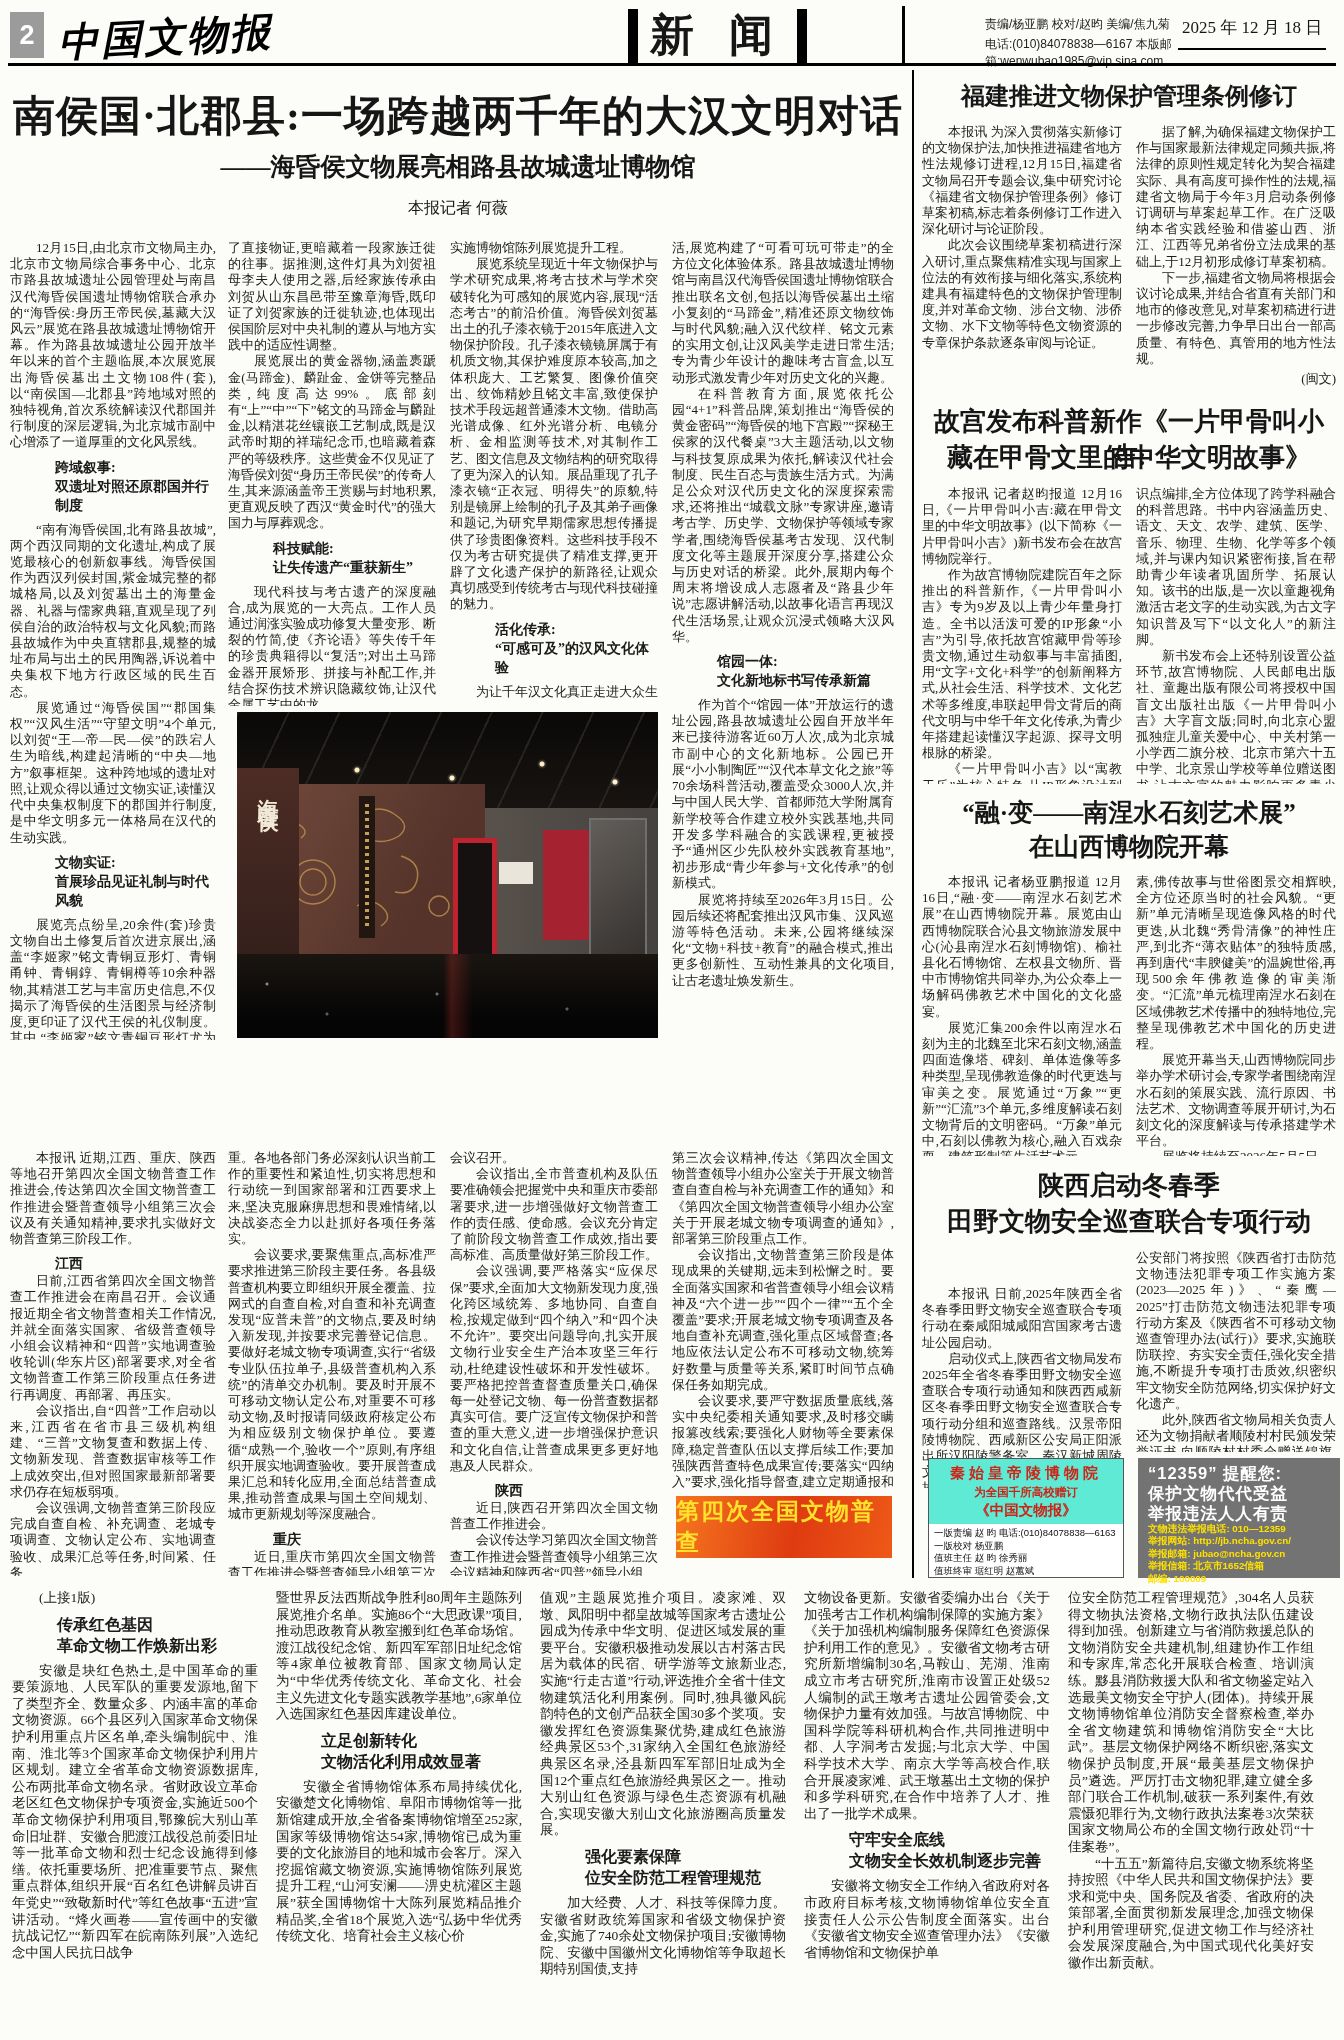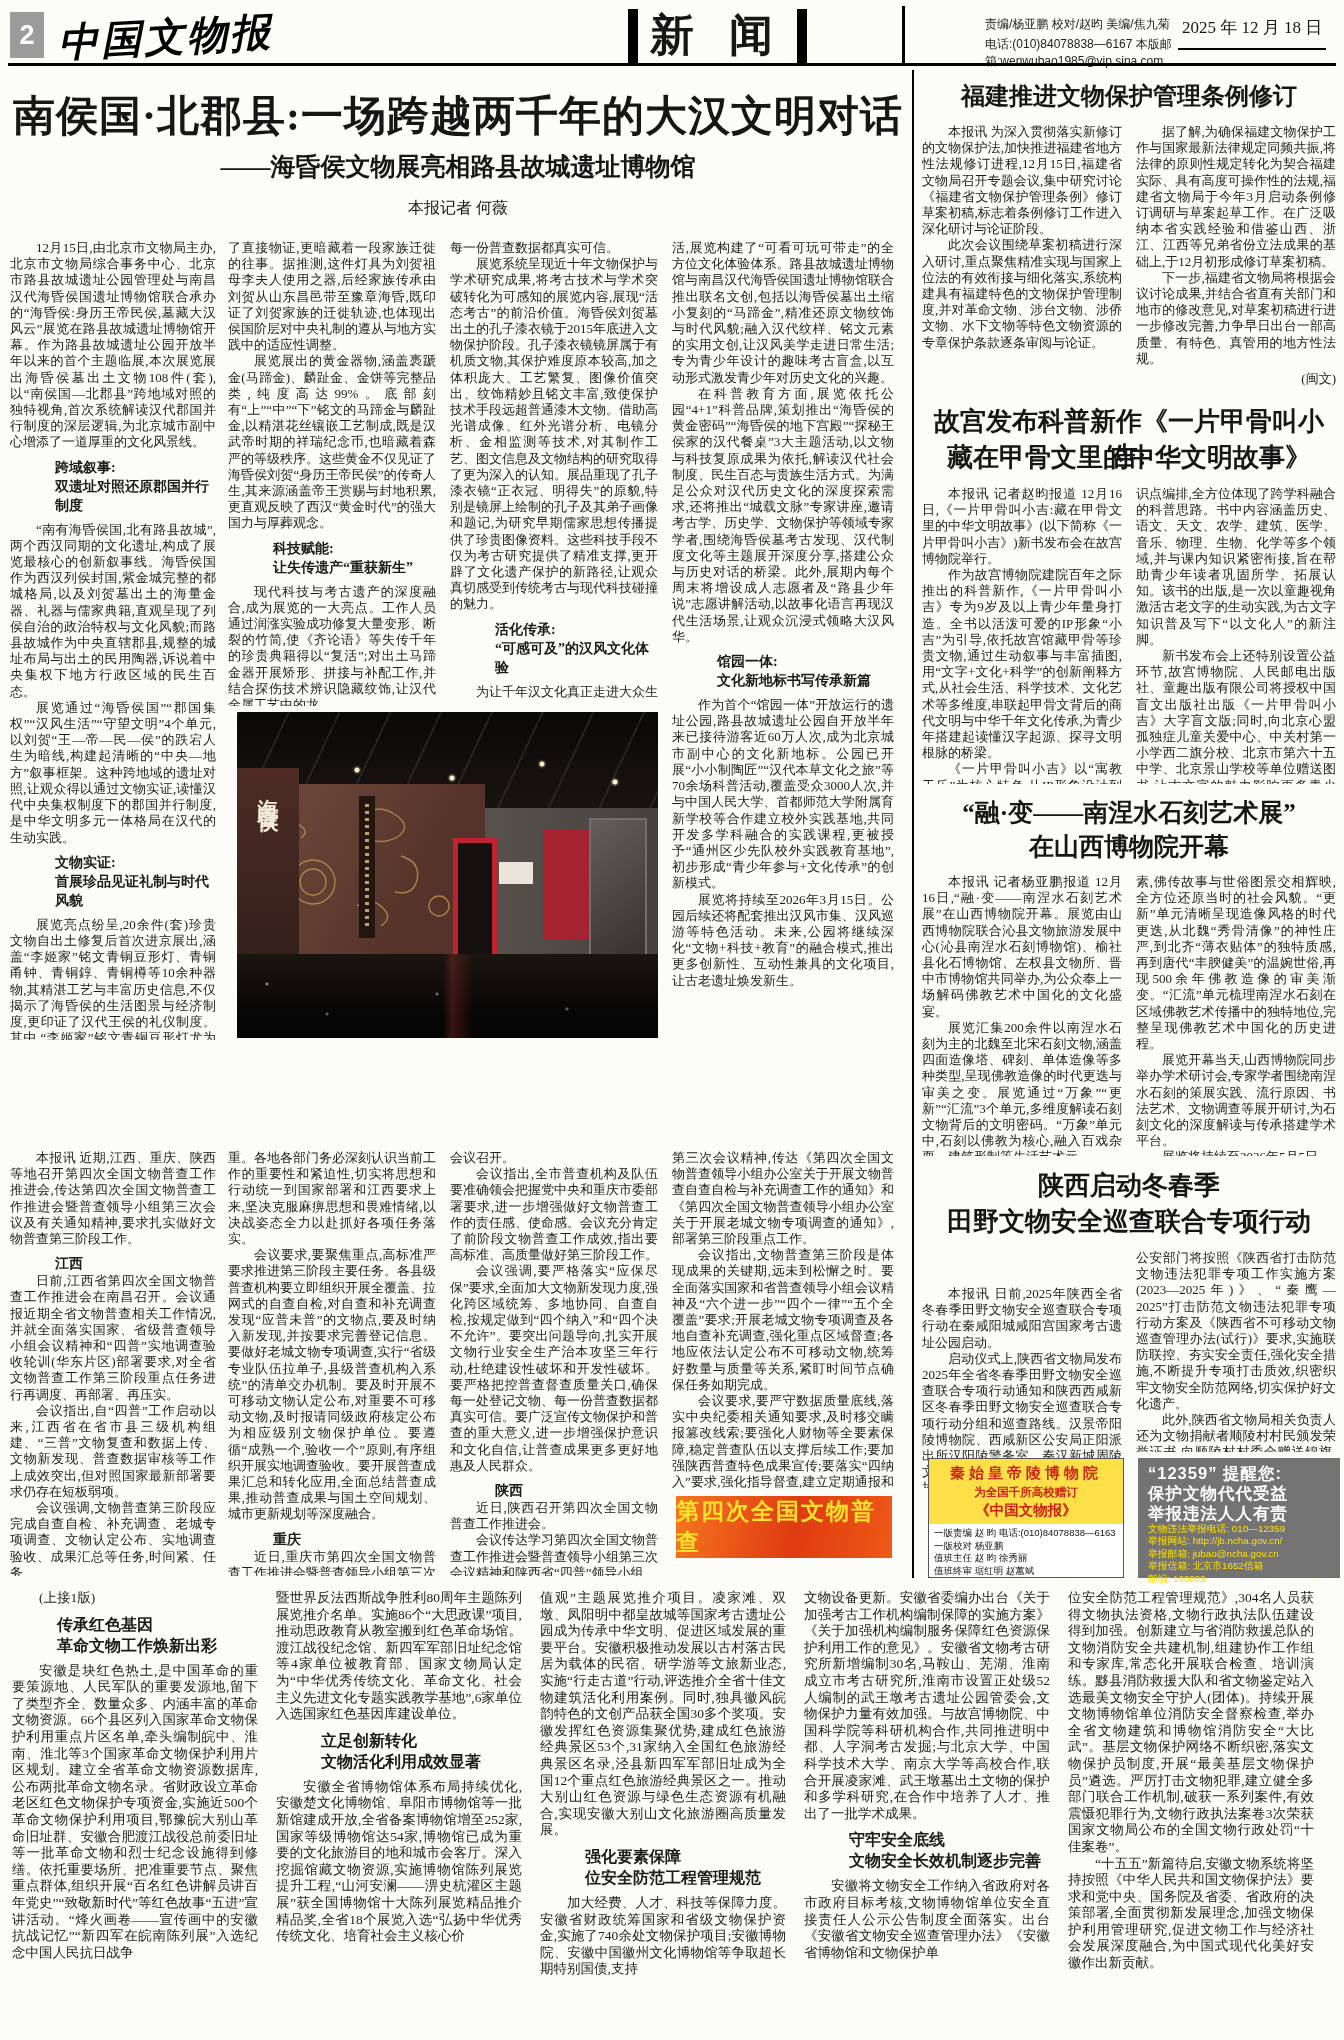--- a/index.html
+++ b/index.html
@@ -68,30 +68,30 @@
        radial-gradient(circle 1px at 30px 30px,rgba(255,255,255,.5) 0 1px,transparent 2px),
        radial-gradient(circle 1px at 90px 60px,rgba(255,255,255,.35) 0 1px,transparent 2px),
        radial-gradient(circle 1px at 200px 40px,rgba(255,255,255,.4) 0 1px,transparent 2px),
        radial-gradient(circle 1px at 330px 55px,rgba(255,255,255,.35) 0 1px,transparent 2px),
        linear-gradient(#1a1511,#060505 75%);}
   
   .banner{left:676px;top:1496px;width:216px;height:62px;display:flex;align-items:center;justify-content:center;
      background:linear-gradient(100deg,#f5761f,#df3b11 55%,#ee5917);color:#ffe32b;
      font-family:"Liberation Sans",sans-serif;font-weight:900;font-size:23px;letter-spacing:2px;}
   .adY{left:928px;top:1458px;width:196px;height:120px;border:1px solid #555;background:#fff;box-sizing:border-box;}
-  .adY .top{background:#fde047;text-align:center;padding:5px 2px 4px;color:#ce2317;}
+  .adY .top{background:#5eead4;text-align:center;padding:5px 2px 4px;color:#ce2317;}
   .adY .t1{font-size:15px;font-weight:bold;letter-spacing:4px;}
   .adY .t2{font-size:11.5px;font-weight:bold;margin-top:2px;}
   .adY .t3{font-size:14.5px;font-weight:bold;margin-top:1px;}
   .adY .staff{padding:3px 5px;font-family:"Liberation Sans",sans-serif;}
   .adY .staff .cont{font-size:9.5px;line-height:12.5px;color:#111;text-indent:0;}
   .adB{left:1138px;top:1458px;width:202px;height:120px;background:#737373;box-sizing:border-box;
      padding:5px 10px;font-family:"Liberation Sans",sans-serif;}
   .adB .big{color:#fff;font-weight:900;font-size:16.5px;line-height:20px;letter-spacing:1px;}
-  .adB .det .cont{color:#ffe100;font-weight:normal;font-size:9.8px;line-height:12.4px;text-indent:0;}
+  .adB .det .cont{color:#ffe100;font-weight:bold;font-size:9.8px;line-height:12.4px;text-indent:0;}
 </style>
 </head>
 <body>
 
 <div class="page">
 
   <div class="abs pagenum">2</div>
   <div class="abs logo">中国文物报</div>
   <div class="abs secwrap">
     <div class="secbar"></div>
@@ -119,21 +119,21 @@
       <div class="para">展览亮点纷呈,20余件(套)珍贵文物自出土修复后首次进京展出,涵盖“李姬家”铭文青铜豆形灯、青铜甬钟、青铜錞、青铜樽等10余种器物,其精湛工艺与丰富历史信息,不仅揭示了海昏侯的生活图景与经济制度,更印证了汉代王侯的礼仪制度。其中,“李姬家”铭文青铜豆形灯尤为引人注目,灯身上的铭文不仅为研究海昏侯家族成员提供</div>
     </div>
   <div class="col" style="left:228px;top:240px;width:208px;height:466px;">
       <div class="cont">了直接物证,更暗藏着一段家族迁徙的往事。据推测,这件灯具为刘贺祖母李夫人使用之器,后经家族传承由刘贺从山东昌邑带至豫章海昏,既印证了刘贺家族的迁徙轨迹,也体现出侯国阶层对中央礼制的遵从与地方实践中的适应性调整。</div>
       <div class="para">展览展出的黄金器物,涵盖褭蹏金(马蹄金)、麟趾金、金饼等完整品类,纯度高达99%。底部刻有“上”“中”“下”铭文的马蹄金与麟趾金,以精湛花丝镶嵌工艺制成,既是汉武帝时期的祥瑞纪念币,也暗藏着森严的等级秩序。这些黄金不仅见证了海昏侯刘贺“身历王帝民侯”的传奇人生,其来源涵盖帝王赏赐与封地积累,更直观反映了西汉“黄金时代”的强大国力与厚葬观念。</div>
       <div class="subhead">科技赋能:</div>
       <div class="subhead">让失传遗产“重获新生”</div>
       <div class="para">现代科技与考古遗产的深度融合,成为展览的一大亮点。工作人员通过润涨实验成功修复大量变形、断裂的竹简,使《齐论语》等失传千年的珍贵典籍得以“复活”;对出土马蹄金器开展矫形、拼接与补配工作,并结合探伤技术辨识隐藏纹饰,让汉代金属工艺中的龙</div>
     </div>
   <div class="col" style="left:450px;top:240px;width:208px;height:466px;">
-      <div class="cont">每一份普查数据都真实可信。</div>
+      <div class="cont">实施博物馆陈列展览提升工程。</div>
       <div class="para">展览系统呈现近十年文物保护与学术研究成果,将考古技术与学术突破转化为可感知的展览内容,展现“活态考古”的前沿价值。海昏侯刘贺墓出土的孔子漆衣镜于2015年底进入文物保护阶段。孔子漆衣镜镜屏属于有机质文物,其保护难度原本较高,加之体积庞大、工艺繁复、图像价值突出、纹饰精妙且铭文丰富,致使保护技术手段远超普通漆木文物。借助高光谱成像、红外光谱分析、电镜分析、金相监测等技术,对其制作工艺、图文信息及文物结构的研究取得了更为深入的认知。展品重现了孔子漆衣镜“正衣冠、明得失”的原貌,特别是镜屏上绘制的孔子及其弟子画像和题记,为研究早期儒家思想传播提供了珍贵图像资料。这些科技手段不仅为考古研究提供了精准支撑,更开辟了文化遗产保护的新路径,让观众真切感受到传统考古与现代科技碰撞的魅力。</div>
       <div class="subhead">活化传承:</div>
       <div class="subhead">“可感可及”的汉风文化体验</div>
       <div class="para">为让千年汉文化真正走进大众生</div>
     </div>
   <div class="col" style="left:672px;top:240px;width:222px;height:800px;">
       <div class="cont">活,展览构建了“可看可玩可带走”的全方位文化体验体系。路县故城遗址博物馆与南昌汉代海昏侯国遗址博物馆联合推出联名文创,包括以海昏侯墓出土缩小复刻的“马蹄金”,精准还原文物纹饰与时代风貌;融入汉代纹样、铭文元素的实用文创,让汉风美学走进日常生活;专为青少年设计的趣味考古盲盒,以互动形式激发青少年对历史文化的兴趣。</div>
       <div class="para">在科普教育方面,展览依托公园“4+1”科普品牌,策划推出“海昏侯的黄金密码”“海昏侯的地下宫殿”“探秘王侯家的汉代餐桌”3大主题活动,以文物与科技复原成果为依托,解读汉代社会制度、民生百态与贵族生活方式。为满足公众对汉代历史文化的深度探索需求,还将推出“城载文脉”专家讲座,邀请考古学、历史学、文物保护等领域专家学者,围绕海昏侯墓考古发现、汉代制度文化等主题展开深度分享,搭建公众与历史对话的桥梁。此外,展期内每个周末将增设成人志愿者及“路县少年说”志愿讲解活动,以故事化语言再现汉代生活场景,让观众沉浸式领略大汉风华。</div>
       <div class="subhead">馆园一体:</div>
       <div class="subhead">文化新地标书写传承新篇</div>

